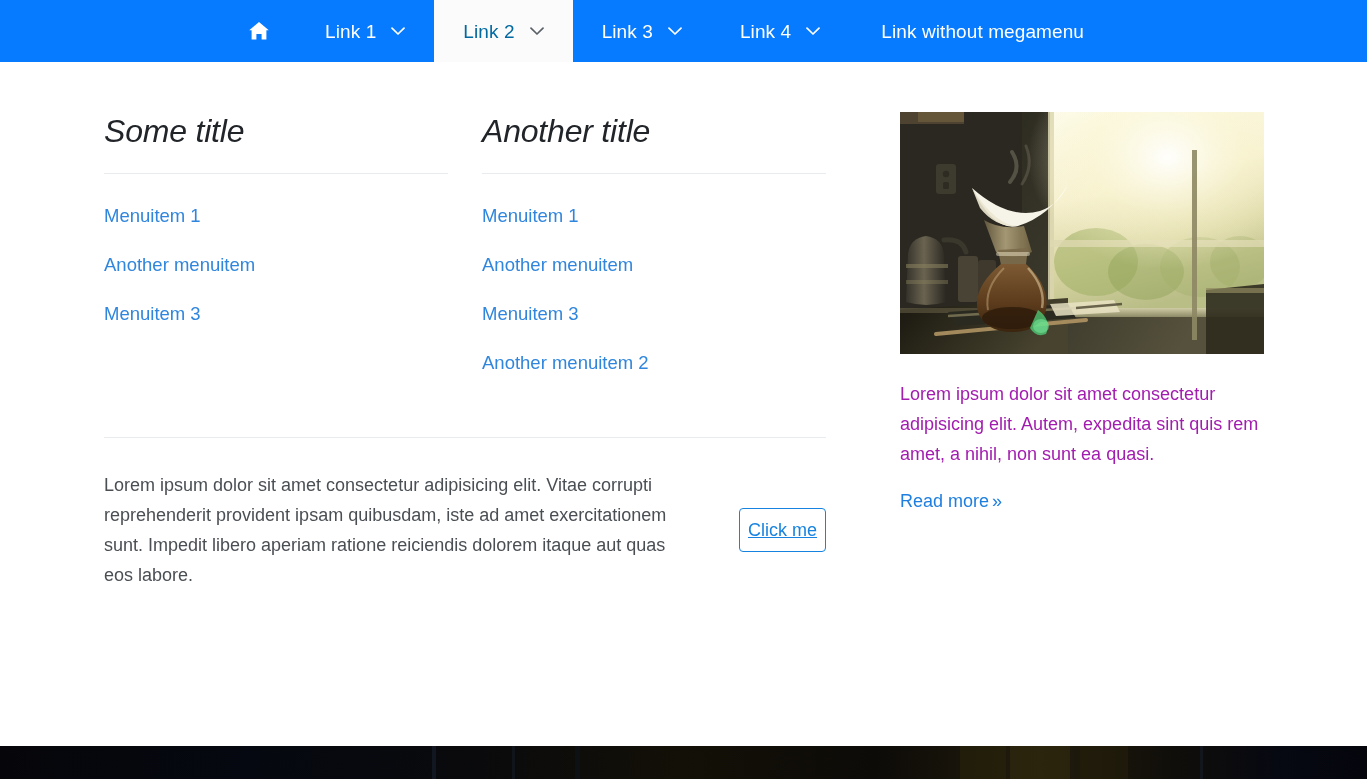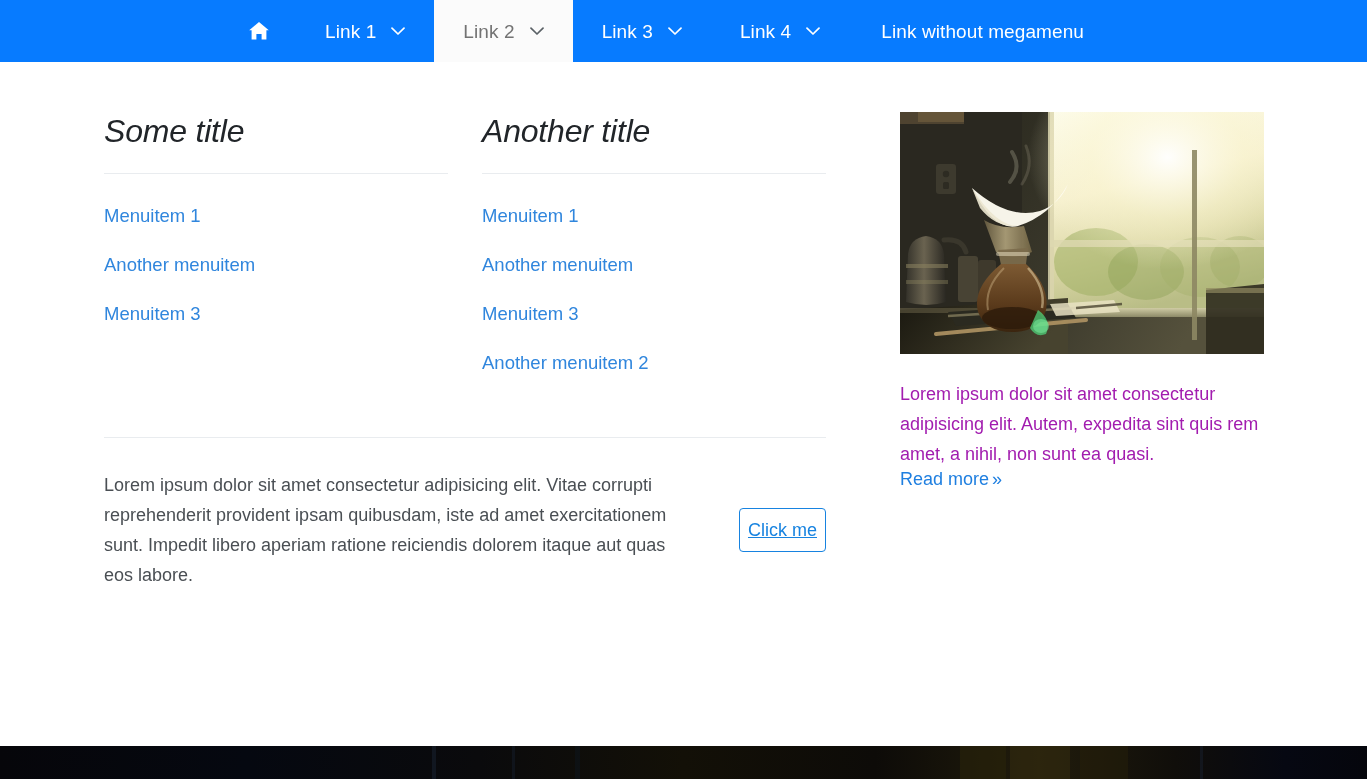--- a/index.html
+++ b/index.html
@@ -51,21 +51,21 @@
     box-sizing: border-box;
     letter-spacing: .1px;
   }
 
   .nav-item.home {
     padding: 0 26px;
   }
 
   .nav-item.active {
     background: #fbfbfb;
-    color: #737373;
+    color: #0369a1;
   }
 
   .nav-item.last {
     font-weight: 400;
     padding: 12px 32px;
   }
 
   .home-icon svg { display: block; }
   .caret svg { display: block; }
 
@@ -190,20 +190,21 @@
     margin: 0;
     padding-top: 25px;
     width: 364px;
     color: #a21caf;
     font-size: 18px;
     line-height: 30px;
   }
 
   .read-more {
     display: inline-block;
+    margin-top: 22px;
     color: #1f7fe0;
     font-size: 18px;
     text-decoration: none;
     cursor: pointer;
   }
   .rm-chev { margin-left: 3px; }
 
   
   .hero-strip {
     position: absolute;

